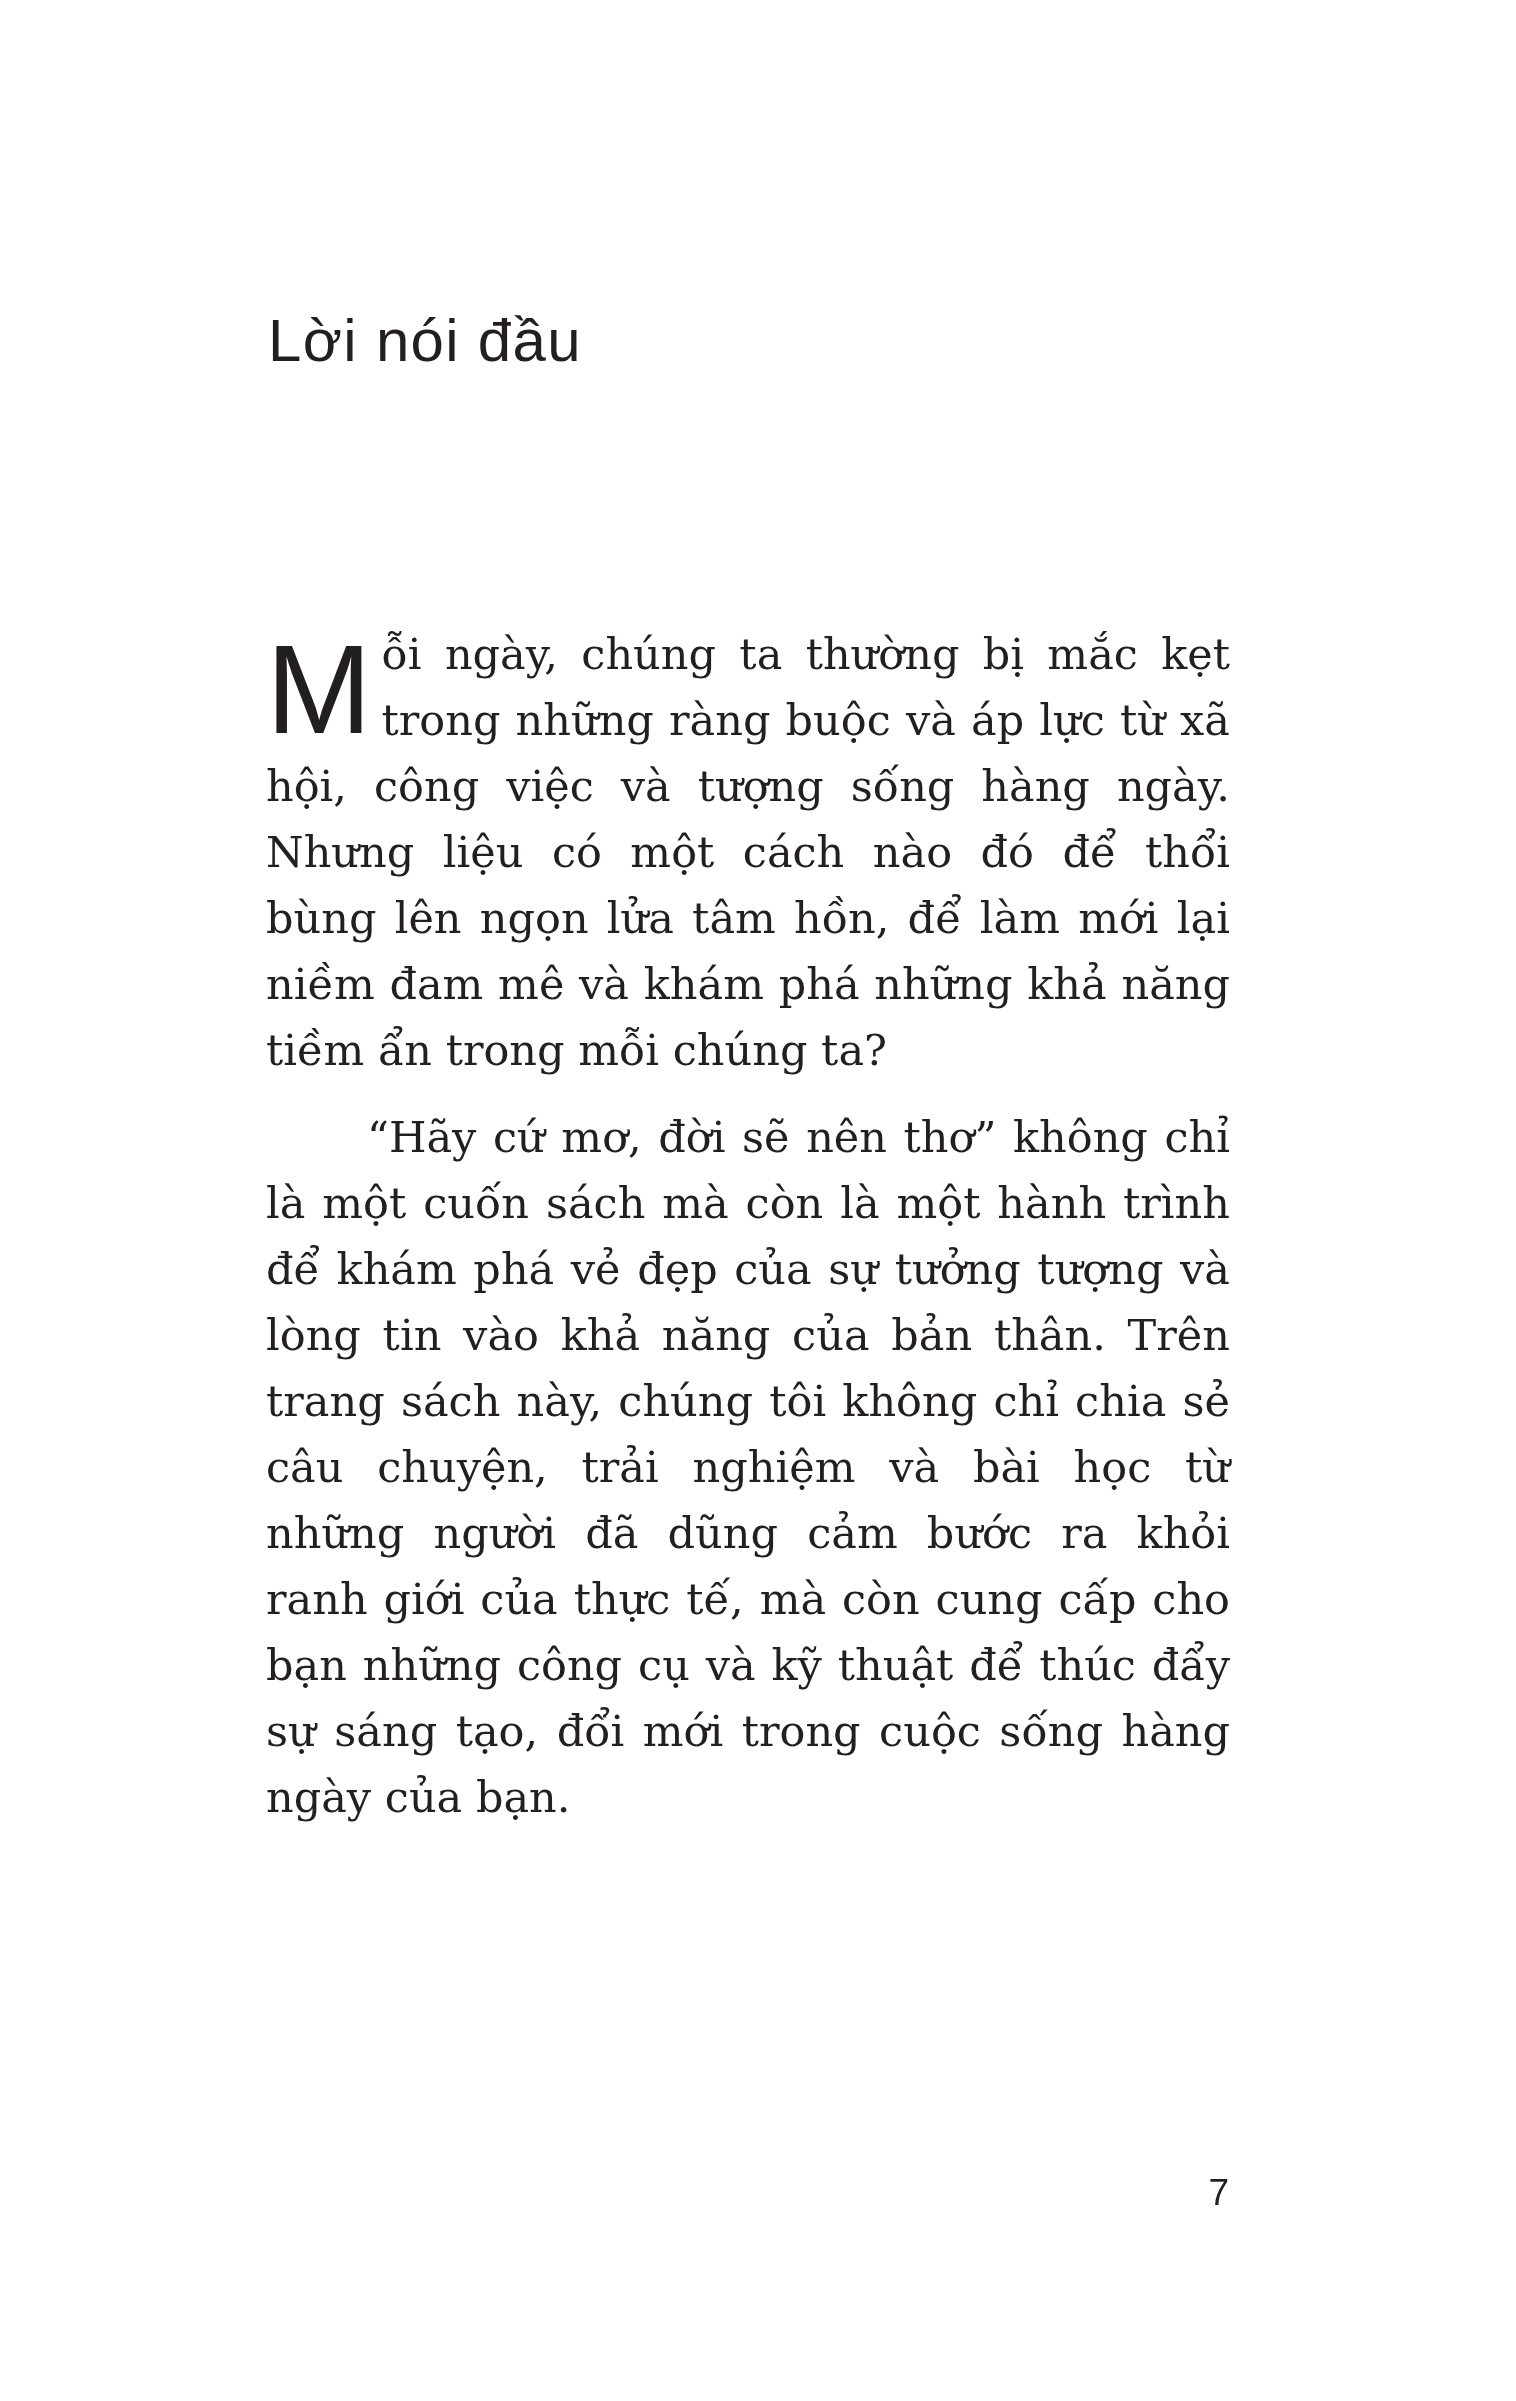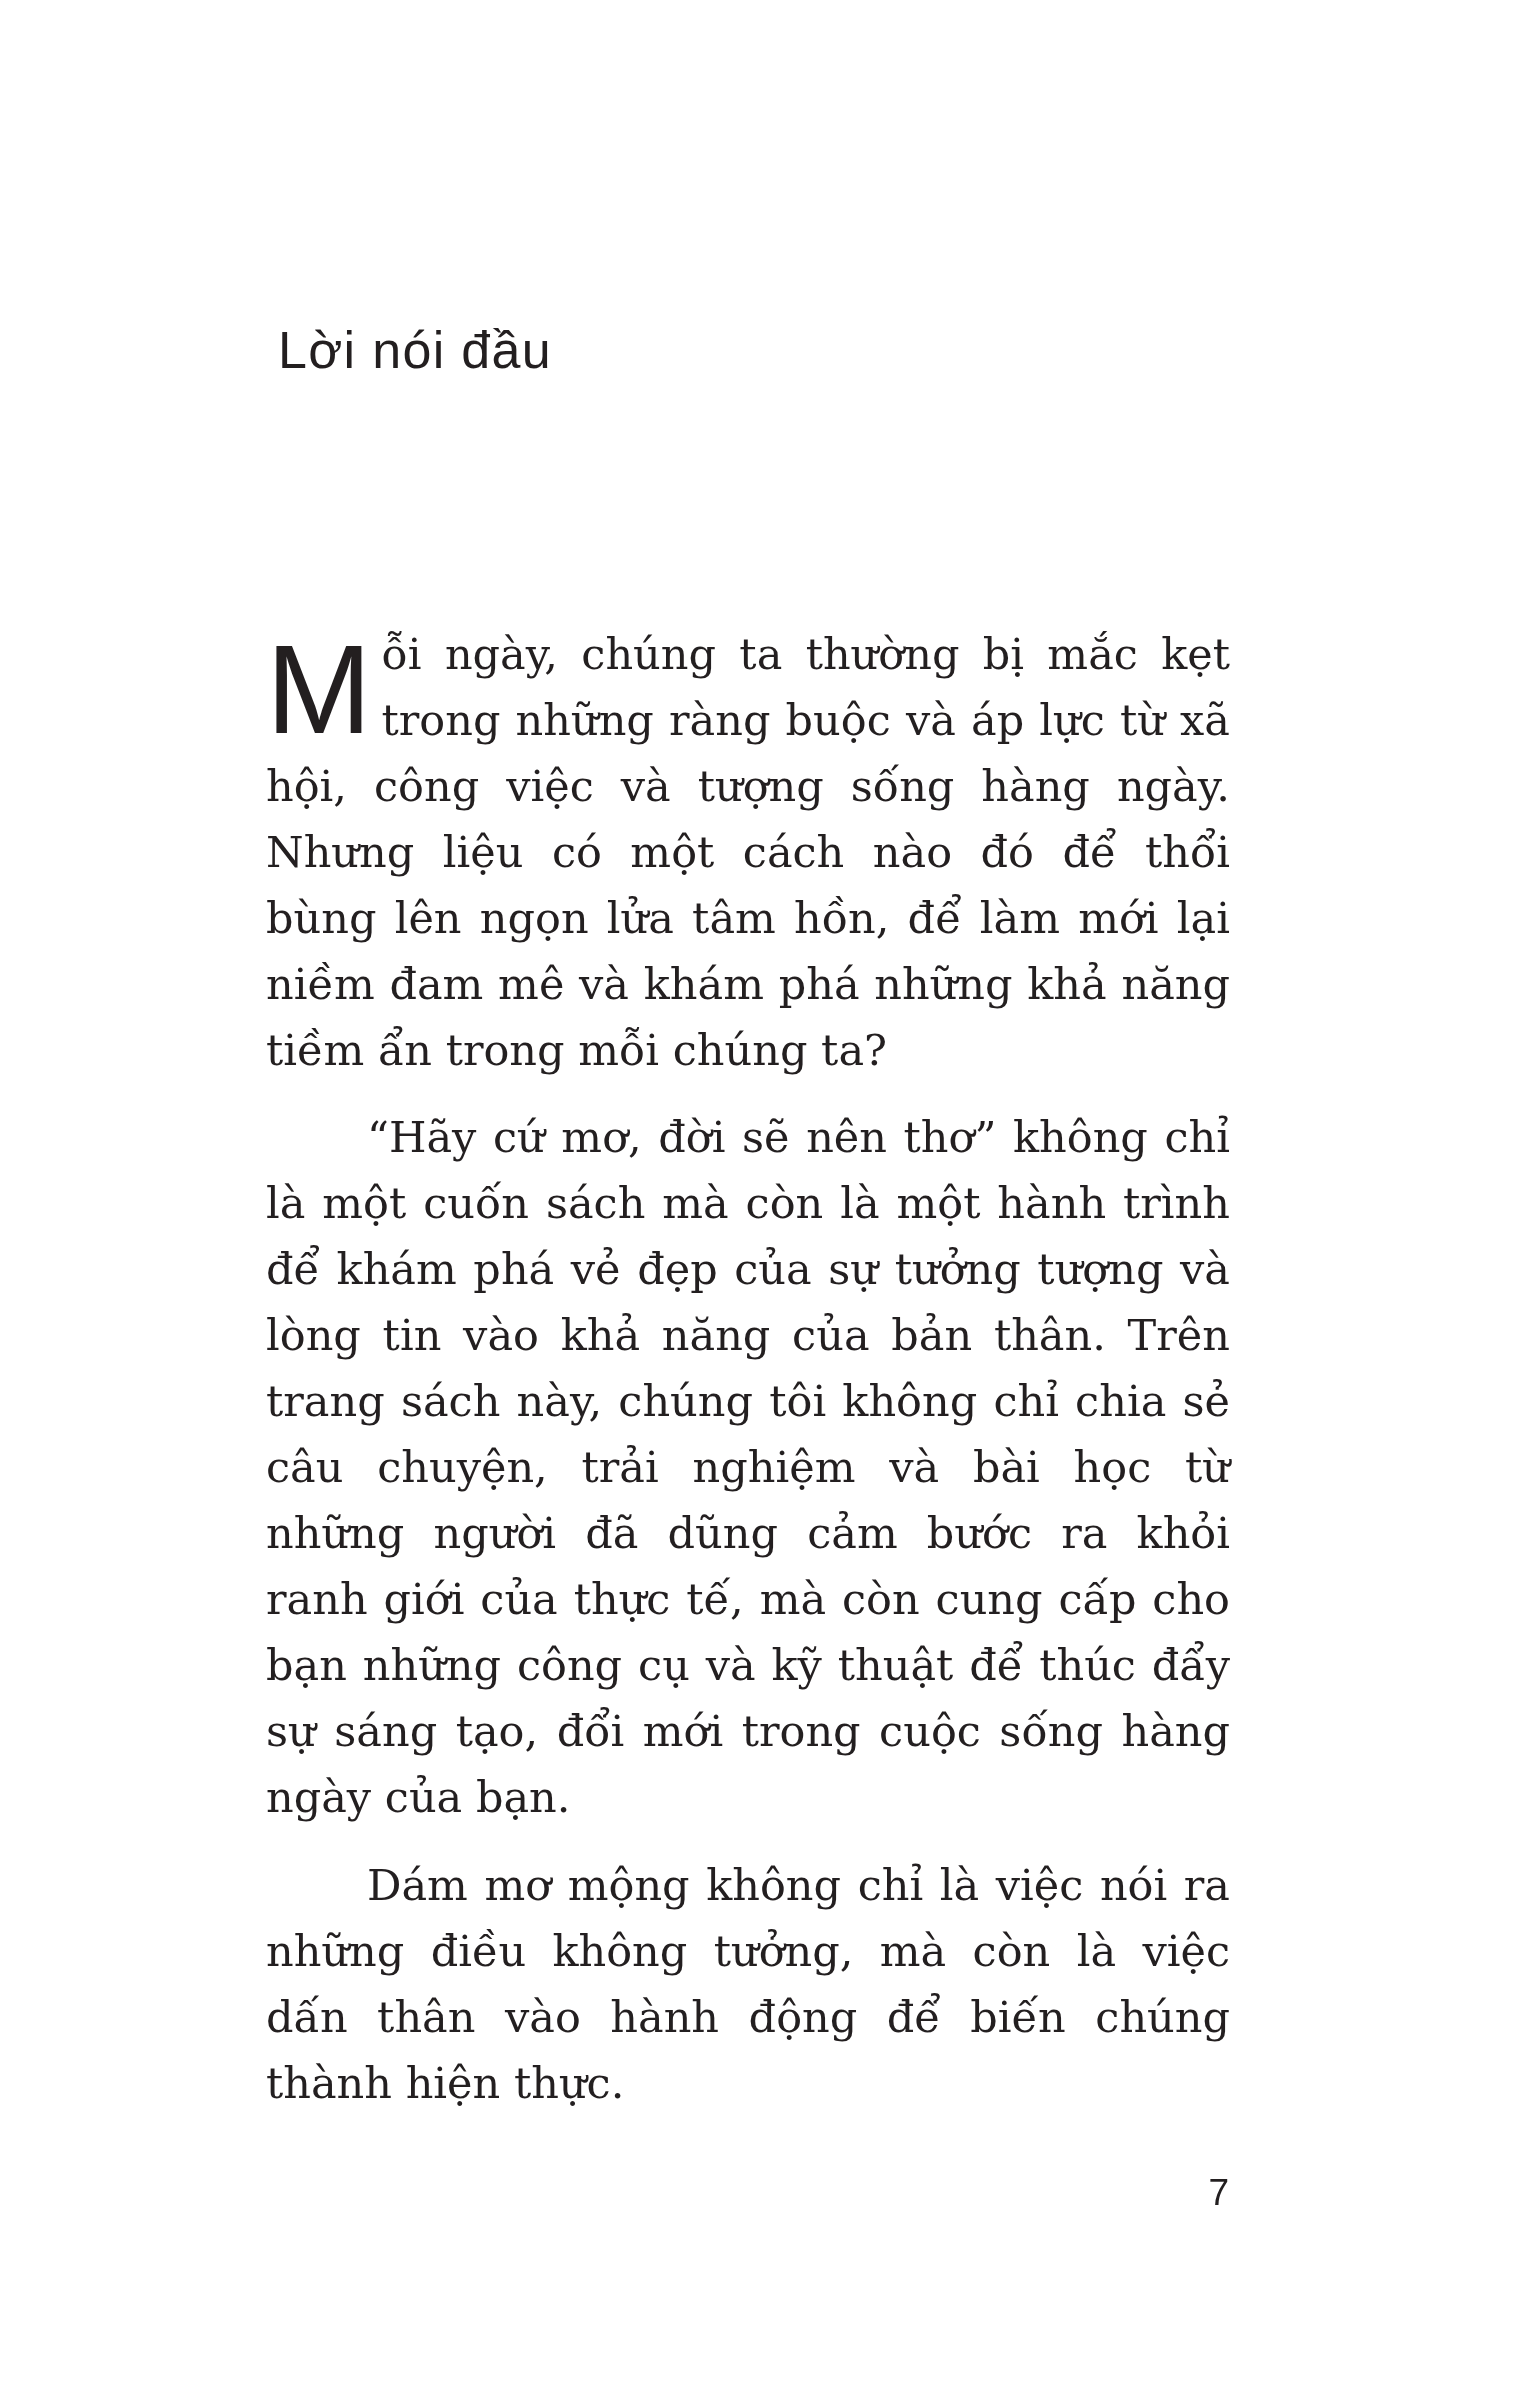--- a/index.html
+++ b/index.html
@@ -14,24 +14,24 @@
     height: 2401px;
     background: #ffffff;
     overflow: hidden;
     font-kerning: normal;
   }
   
   .chapter-title {
     position: absolute;
     left: 266px;
     top: 293px;
-    margin: 12px;
+    margin: 2px;
     font-family: "Liberation Sans", "DejaVu Sans", sans-serif;
     font-weight: 400;
-    font-size: 52px;
+    font-size: 60px;
     line-height: 91px;
     letter-spacing: 1.3px;
     color: #231f20;
   }
   
   .body-text {
     position: absolute;
     left: 266px;
     top: 621px;
     width: 964px;
@@ -78,20 +78,19 @@
   <h1 class="chapter-title">Lời nói đầu</h1>
 
   <section class="body-text">
 
     <p>
       <span class="drop-cap">M</span><span>ỗi ngày, chúng ta thường bị mắc kẹt trong những ràng buộc và áp lực từ xã hội, công việc và tượng sống hàng ngày. Nhưng liệu có một cách nào đó để thổi bùng lên ngọn lửa tâm hồn, để làm mới lại niềm đam mê và khám phá những khả năng tiềm ẩn trong mỗi chúng ta?</span>
     </p>
 
     <p class="indented">“Hãy cứ mơ, đời sẽ nên thơ” không chỉ là một cuốn sách mà còn là một hành trình để khám phá vẻ đẹp của sự tưởng tượng và lòng tin vào khả năng của bản thân. Trên trang sách này, chúng tôi không chỉ chia sẻ câu chuyện, trải nghiệm và bài học từ những người đã dũng cảm bước ra khỏi ranh giới của thực tế, mà còn cung cấp cho bạn những công cụ và kỹ thuật để thúc đẩy sự sáng tạo, đổi mới trong cuộc sống hàng ngày của bạn.</p>
 
-    <p class="indented">Dám mơ mộng không chỉ là việc nói ra những điều không tưởng, mà còn là việc dấn thân vào hành động để biến chúng thành hiện thực.</p>
 
   </section>
 
   <div class="page-number">7</div>
 
 </main>
 
 
 </body></html>

